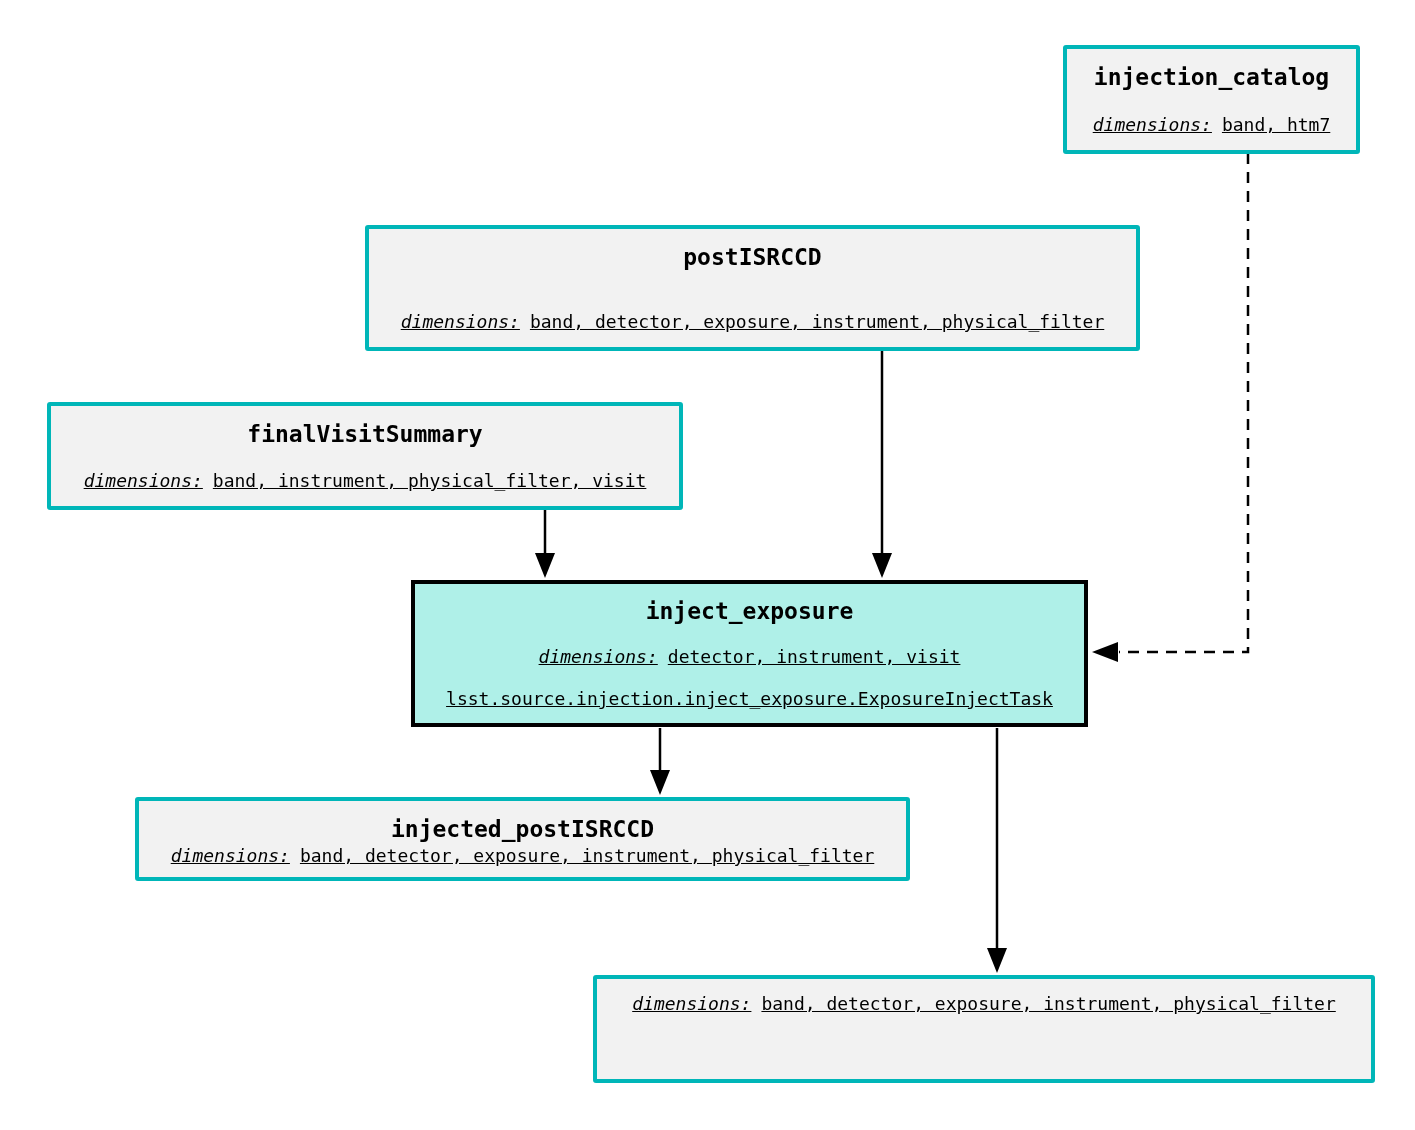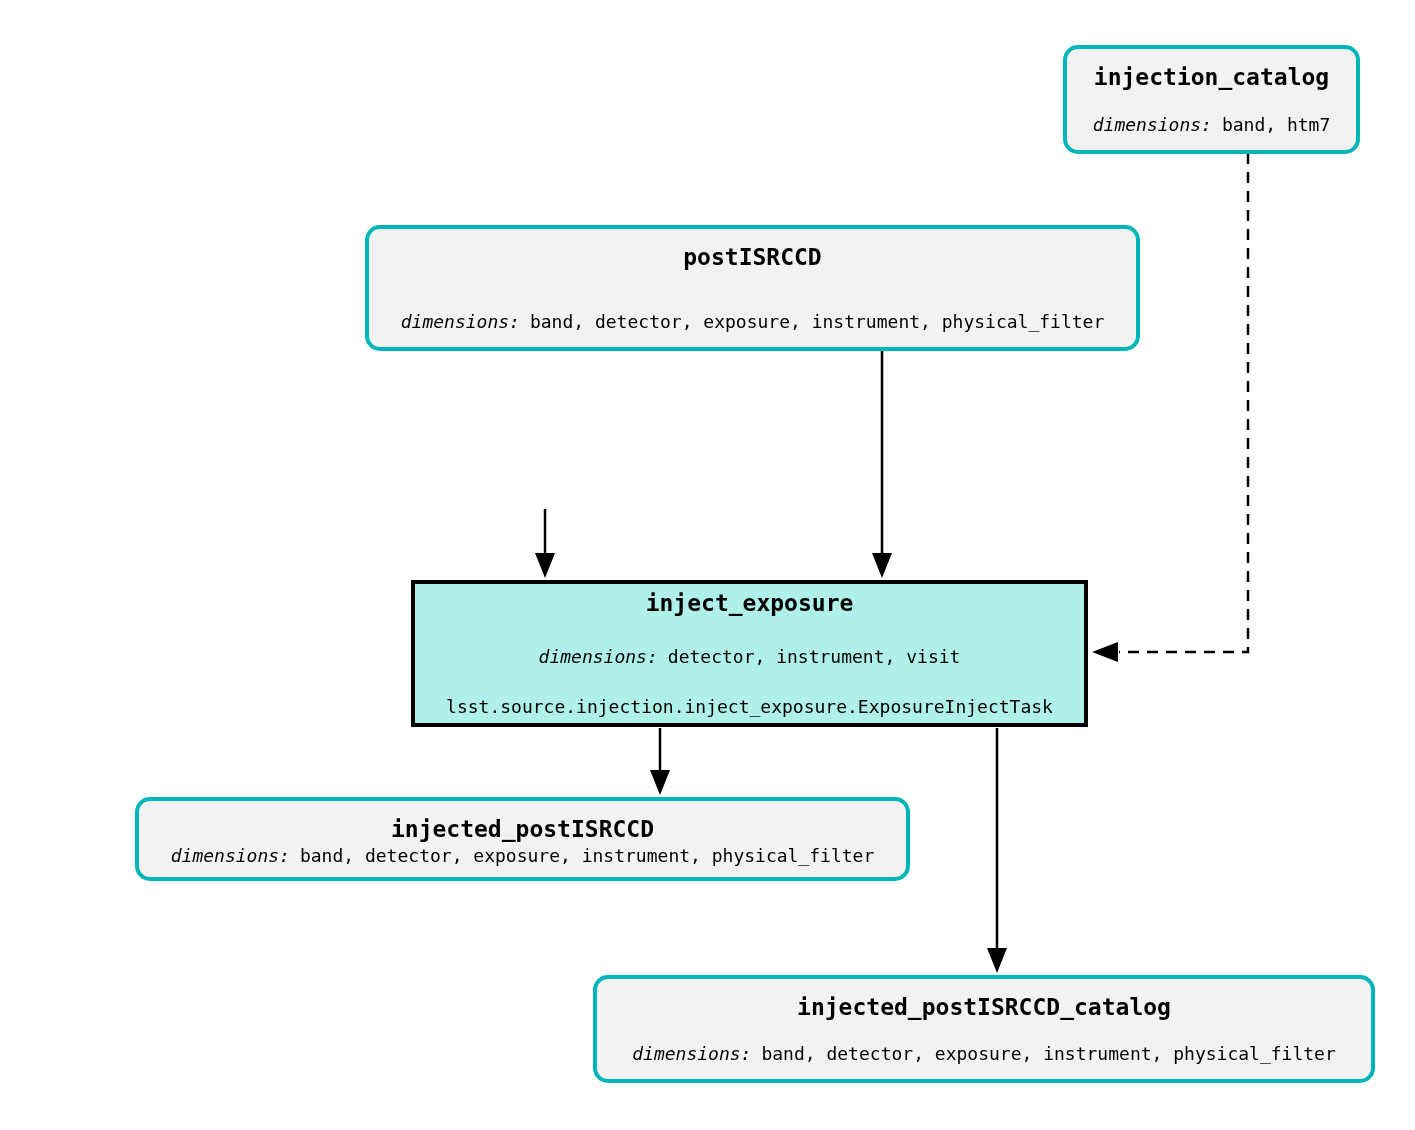--- a/index.html
+++ b/index.html
@@ -29,38 +29,39 @@
     flex-direction: column;
     justify-content: space-between;
     align-items: center;
     text-align: center;
     z-index: 1;
     padding: 13px 22px;
   }
   .dataset {
     background: #f2f2f2;
     border: 4px solid #00b6b8;
-    border-radius: 15px;
+    border-radius: 3px;
   }
   .task {
     background: #aff0e8;
     border: 4px solid #000000;
     border-radius: 0;
-    padding: 4px 24px;
+    padding: 12px 24px;
   }
   .node-title {
     font-weight: bold;
     font-size: 23px;
     line-height: 30px;
     white-space: nowrap;
   }
   .node-line {
     font-size: 18px;
     line-height: 24px;
     white-space: nowrap;
+    text-decoration: underline;
   }
   .dims-label {
     font-style: italic;
     margin-right: 10px;
   }
 </style>
 </head>
 <body>
 
 <div class="canvas">
@@ -96,30 +97,33 @@
   <div class="node dataset" style="left:1063px; top:45px; width:297px; height:109px;">
     <div class="node-title">injection_catalog</div>
     <div class="node-line"><span class="dims-label">dimensions:</span><span>band, htm7</span></div>
   </div>
 
   <div class="node dataset" style="left:365px; top:225px; width:775px; height:126px;align-items:center;">
     <div class="node-title">postISRCCD</div>
     <div class="node-line"><span class="dims-label">dimensions:</span><span>band, detector, exposure, instrument, physical_filter</span></div>
   </div>
 
+  <div class="node dataset" style="left:47px; top:402px; width:636px; height:108px;">
+    <div class="node-title">finalVisitSummary</div>
+    <div class="node-line"><span class="dims-label">dimensions:</span><span>band, instrument, physical_filter, visit</span></div>
+  </div>
 
   <div class="node task" style="left:411px; top:580px; width:677px; height:147px;">
     <div class="node-title">inject_exposure</div>
     <div class="node-line"><span class="dims-label">dimensions:</span><span>detector, instrument, visit</span></div>
     <div class="node-line">lsst.source.injection.inject_exposure.ExposureInjectTask</div>
   </div>
 
   <div class="node dataset" style="left:135px; top:797px; width:775px; height:84px;">
     <div class="node-title">injected_postISRCCD</div>
     <div class="node-line"><span class="dims-label">dimensions:</span><span>band, detector, exposure, instrument, physical_filter</span></div>
   </div>
 
   <div class="node dataset" style="left:593px; top:975px; width:782px; height:108px;">
-    <div class="node-title">injected_postISRCCD_catalog</div>
     <div class="node-line"><span class="dims-label">dimensions:</span><span>band, detector, exposure, instrument, physical_filter</span></div>
   </div>
 
 </div>
 
 </body></html>

